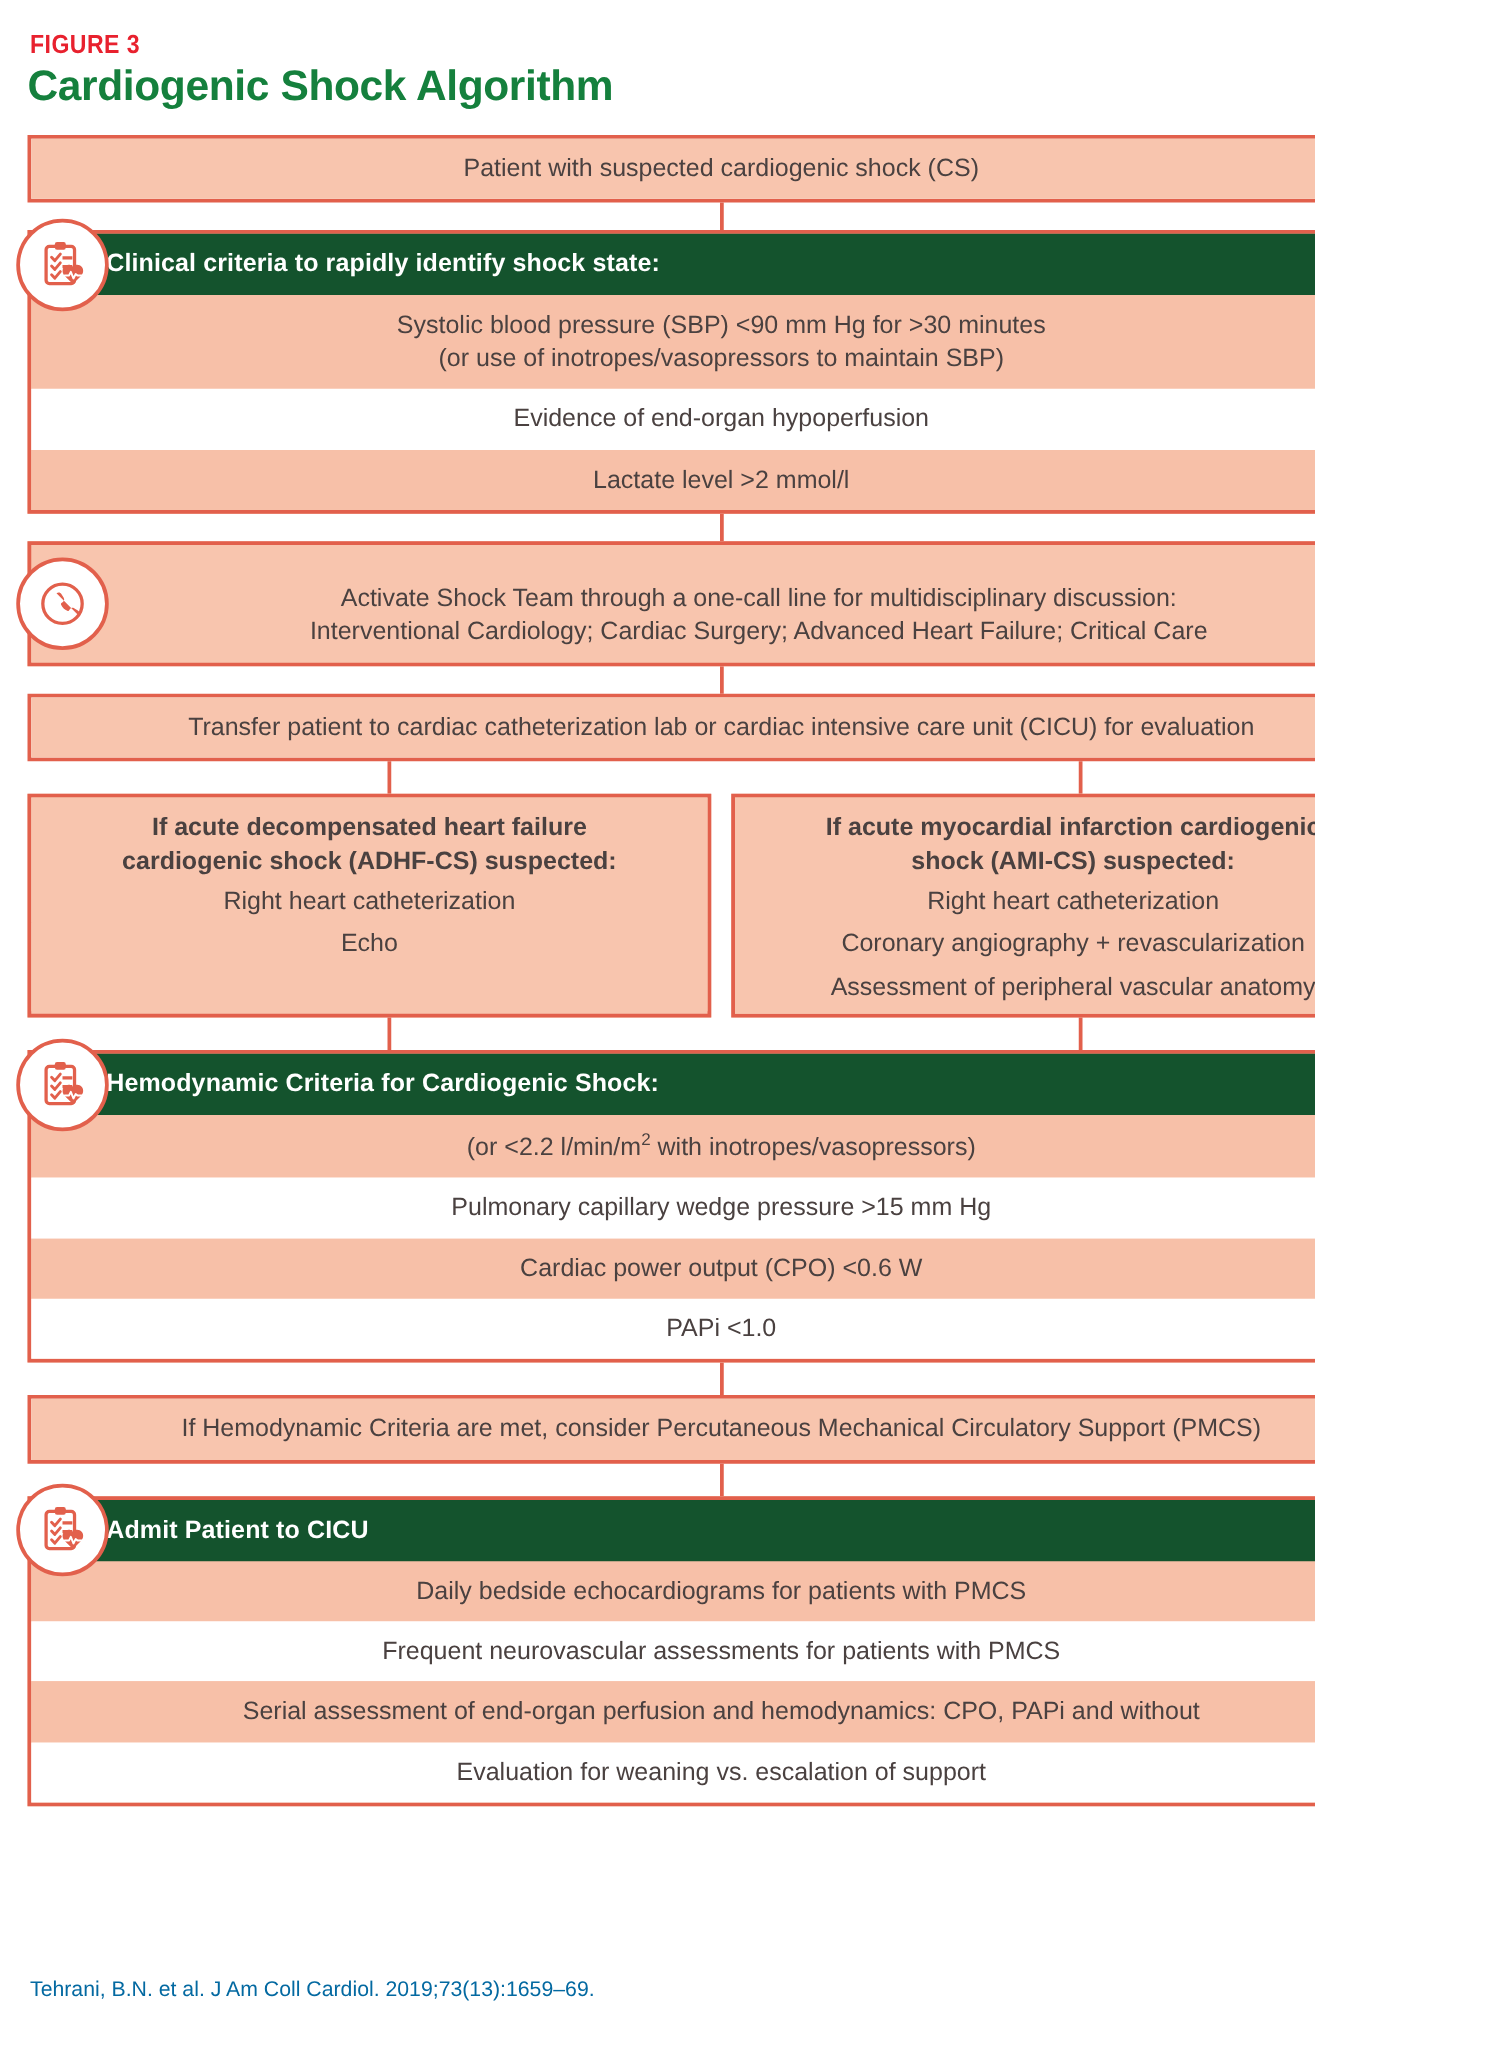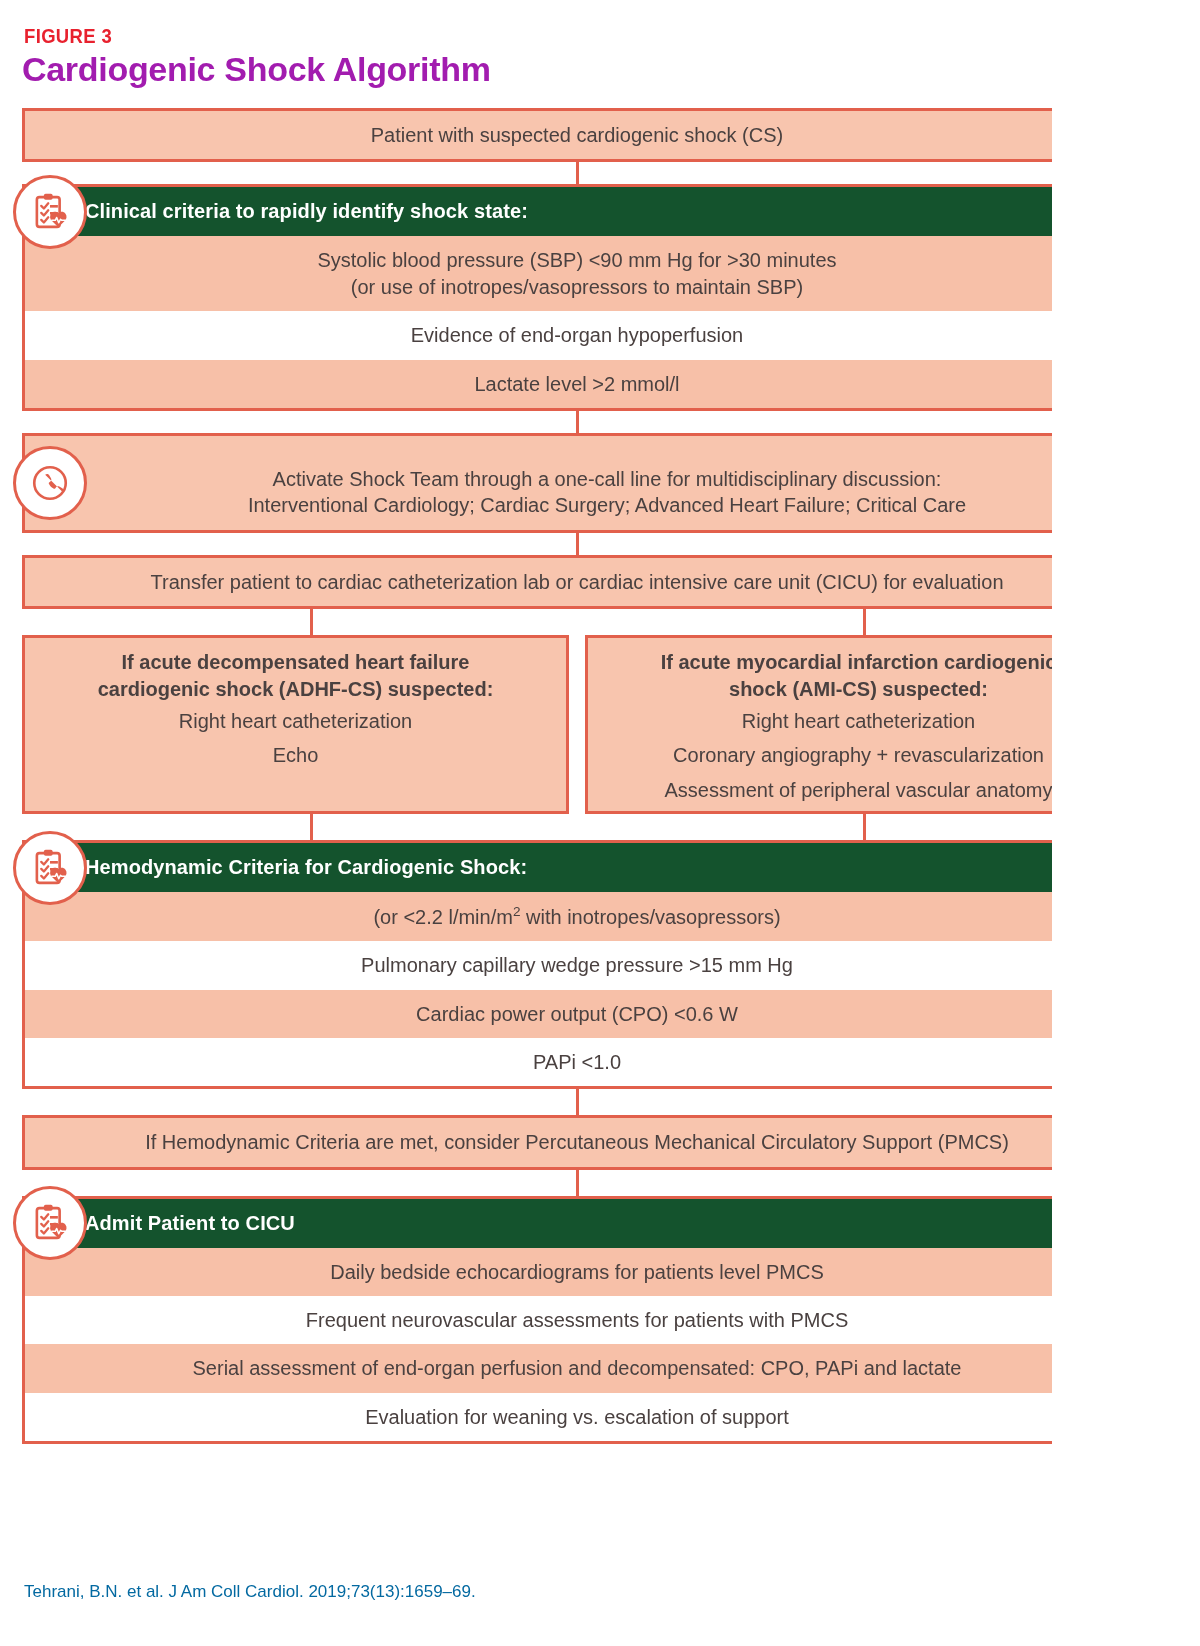--- a/index.html
+++ b/index.html
@@ -32,21 +32,21 @@
     font-family: "Liberation Sans Narrow", "Liberation Sans", sans-serif;
     transform: scaleX(0.88);
     transform-origin: left center;
   }
   .fig-title {
     position: absolute;
     left: 22px;
     top: 50px;
     font-size: 34px;
     font-weight: bold;
-    color: #a21caf;
+    color: #15803d;
     letter-spacing: -0.3px;
   }
 
   
   .flow {
     position: absolute;
     left: 22px;
     top: 108px;
     width: 1110px;
   }
@@ -281,23 +281,23 @@
             <rect x="24" y="16" width="9" height="3" fill="#E2604C"></rect>
             <path d="M14 25 l3 3 l5 -6" fill="none" stroke="#E2604C" stroke-width="2.6" stroke-linecap="round" stroke-linejoin="round"></path>
             <rect x="24" y="24" width="9" height="3" fill="#E2604C"></rect>
             <path d="M14 33 l3 3 l5 -6" fill="none" stroke="#E2604C" stroke-width="2.6" stroke-linecap="round" stroke-linejoin="round"></path>
             <path d="M33.5 25.5 c2.2 -2.4 6.2 -2.2 8.2 0.4 c2 2.6 1.4 6 -1 8.4 l-7.2 7 l-7.2 -7 c-2.4 -2.4 -3 -5.8 -1 -8.4 c2 -2.6 6 -2.8 8.2 -0.4 z" fill="#E2604C"></path>
             <path d="M26 33.5 h4 l1.6 -3.2 l2.4 6 l2 -4 l1.6 1.2 h4.4" fill="none" stroke="#ffffff" stroke-width="1.8" stroke-linecap="round" stroke-linejoin="round"></path>
           </svg>
         </div>
         <div class="hdr">Admit Patient to CICU</div>
       </div>
-      <div class="row shade-a">Daily bedside echocardiograms for patients level PMCS</div>
+      <div class="row shade-a">Daily bedside echocardiograms for patients with PMCS</div>
       <div class="row shade-b">Frequent neurovascular assessments for patients with PMCS</div>
-      <div class="row shade-a">Serial assessment of end-organ perfusion and decompensated: CPO, PAPi and lactate</div>
+      <div class="row shade-a">Serial assessment of end-organ perfusion and hemodynamics: CPO, PAPi and without</div>
       <div class="row shade-b">Evaluation for weaning vs. escalation of support</div>
     </div>
 
   </div>
 
   <div class="footer">Tehrani, B.N. et al. J Am Coll Cardiol. 2019;73(13):1659–69.</div>
 
 </div>
 
 </body></html>

